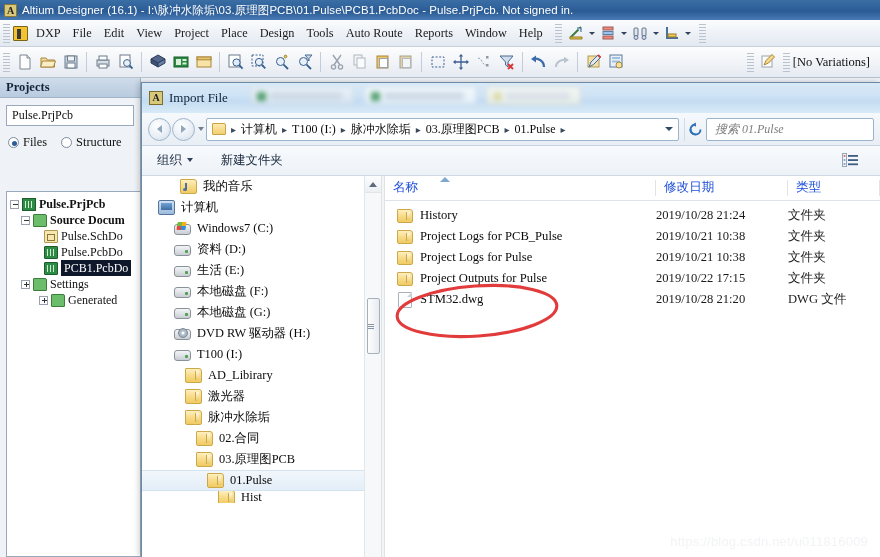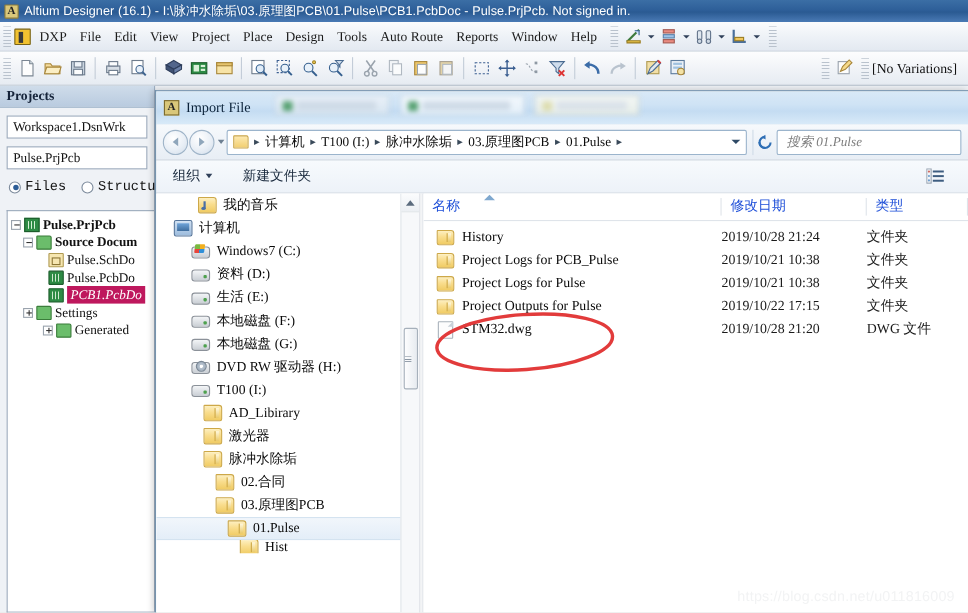--- a/index.html
+++ b/index.html
@@ -59,21 +59,21 @@
   }
   .proj-head{
     height:20px;background:linear-gradient(to bottom,#cfdcea,#b9cbdf);
     border-bottom:1px solid #9fb3c9;
     font-weight:bold;font-size:12.5px;color:#16243a;padding:2px 0 0 6px;font-family:"Liberation Serif",serif;
   }
   .proj-combo{
     margin:7px 6px 0 6px;height:21px;background:#fff;border:1px solid #9aa9bb;
     display:flex;align-items:center;padding-left:5px;font-size:12px;color:#111;font-family:"Liberation Serif",serif;
   }
-  .proj-radios{ display:flex;align-items:center;margin:9px 0 0 8px;gap:14px; font-family:Liberation Mono, monospace;}
+  .proj-radios{ display:flex;align-items:center;margin:9px 0 0 8px;gap:14px; font-family:Liberation Serif, serif;}
   .rd{ display:flex;align-items:center;gap:4px;font-size:12.4px;color:#111; }
   .rdk{ width:11px;height:11px;border-radius:50%;border:1px solid #7d8b9c;background:#fff;position:relative;flex:0 0 auto;}
   .rdk.on:after{content:"";position:absolute;left:2.5px;top:2.5px;width:5px;height:5px;border-radius:50%;background:#2b5c96;}
 
   .tree-box{
     position:absolute;left:6px;top:113px;width:134px;bottom:0;
     background:#fff;border:1px solid #9aa9bb;border-right:none;overflow:hidden;
   }
   .tnode{ display:flex;align-items:center;height:16px;font-size:12px;white-space:nowrap;color:#111;font-family:"Liberation Serif",serif;}
   .tnode.bold{ font-weight:bold; }
@@ -466,21 +466,20 @@
           <path d="M5 12 L7 7.5 L13 1.5 L15.5 4 L9.5 10 Z" fill="#f5d98a" stroke="#a8863a"></path>
         </svg>
     </div>
     <div class="grip"></div>
     <div class="novar">[No Variations]</div>
     <div style="width:10px"></div>
   </div>
 
   <div class="proj-panel">
     <div class="proj-head">Projects</div>
-    <div class="proj-combo">Workspace1.DsnWrk</div>
     <div class="proj-combo">Pulse.PrjPcb</div>
     <div class="proj-radios">
       <div class="rd">
         <span class="rdk on"></span>
         <span>Files</span>
       </div>
       <div class="rd">
         <span class="rdk"></span>
         <span>Structure</span>
       </div>
@@ -501,21 +500,21 @@
       <div class="tnode" style="padding-left:37px">
         <span class="ico ico-sch"></span>
         <span>Pulse.SchDo</span>
       </div>
       <div class="tnode" style="padding-left:37px">
         <span class="ico ico-pcb"></span>
         <span>Pulse.PcbDo</span>
       </div>
       <div class="tnode" style="padding-left:37px">
         <span class="ico ico-pcb"></span>
-        <span class="sel" style="background:#be185d;color:#fff;padding:0 3px;display:inline-block;height:16px;line-height:16px;font-style:italic;">PCB1.PcbDo</span>
+        <span class="sel" style="background:#0f172a;color:#fff;padding:0 3px;display:inline-block;height:16px;line-height:16px;">PCB1.PcbDo</span>
       </div>
       <div class="tnode" style="padding-left:14px">
         <span class="exp plus"></span>
         <span class="ico ico-folder"></span>
         <span>Settings</span>
       </div>
       <div class="tnode" style="padding-left:32px">
         <span class="exp plus"></span>
         <span class="ico ico-folder"></span>
         <span>Generated</span>

